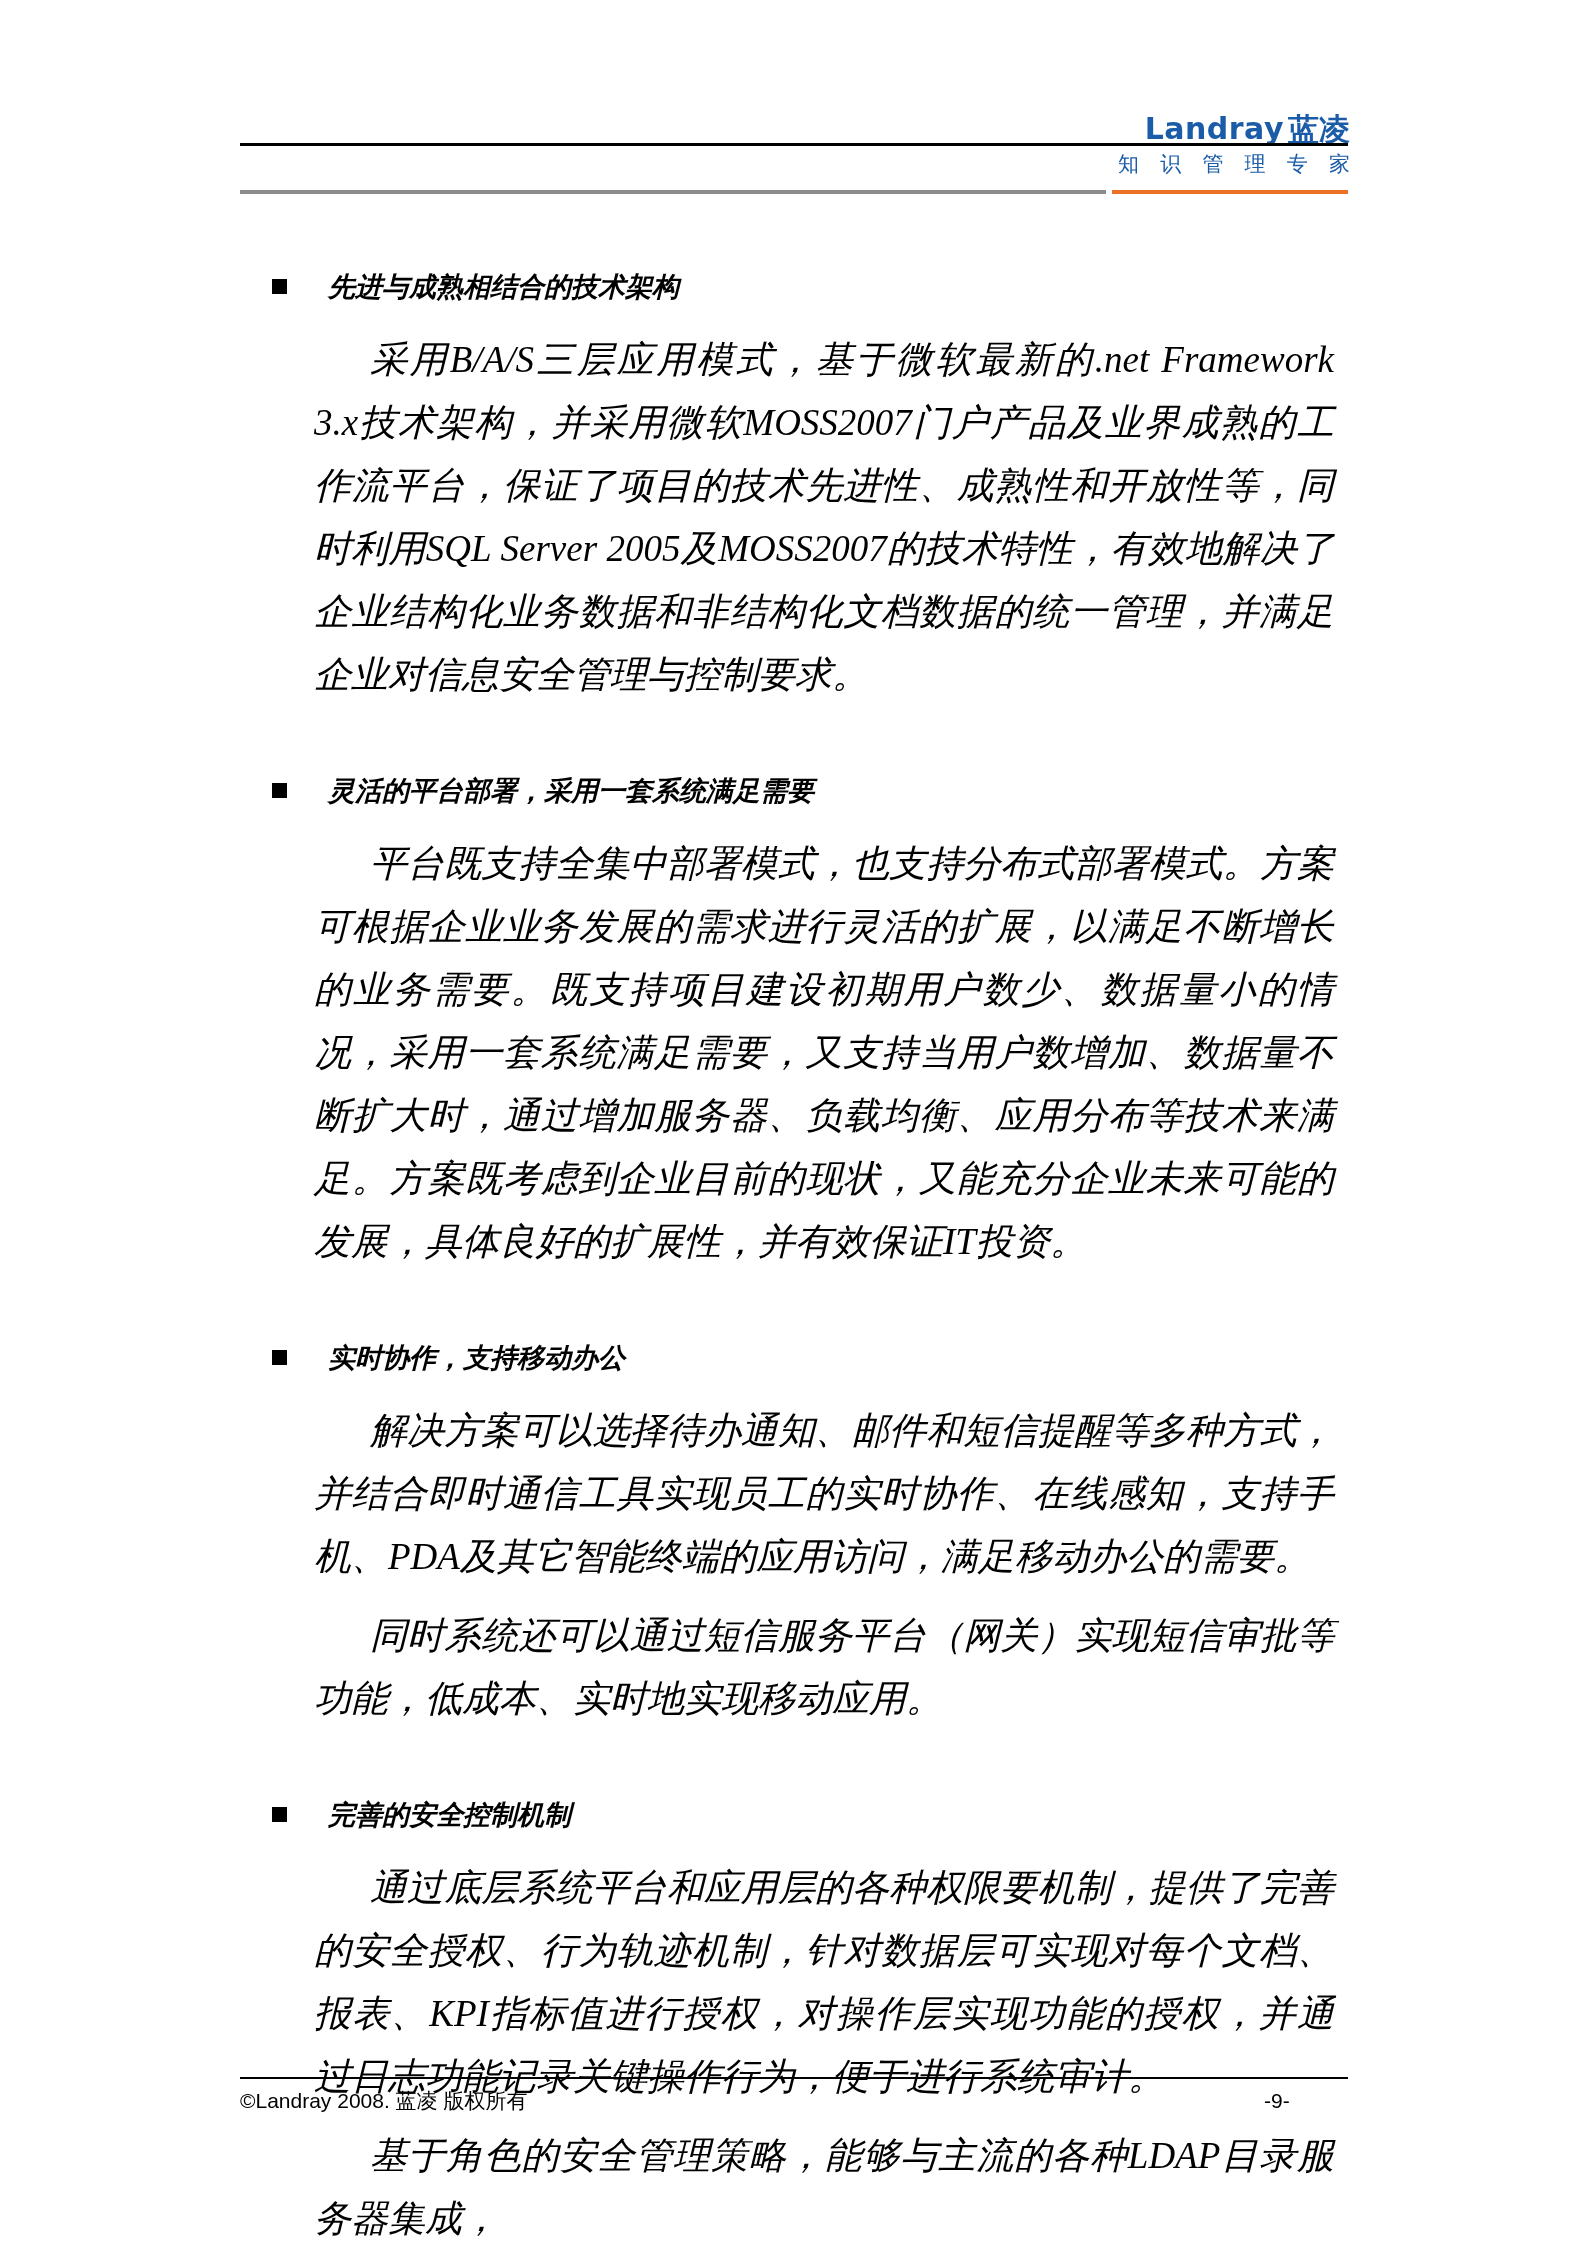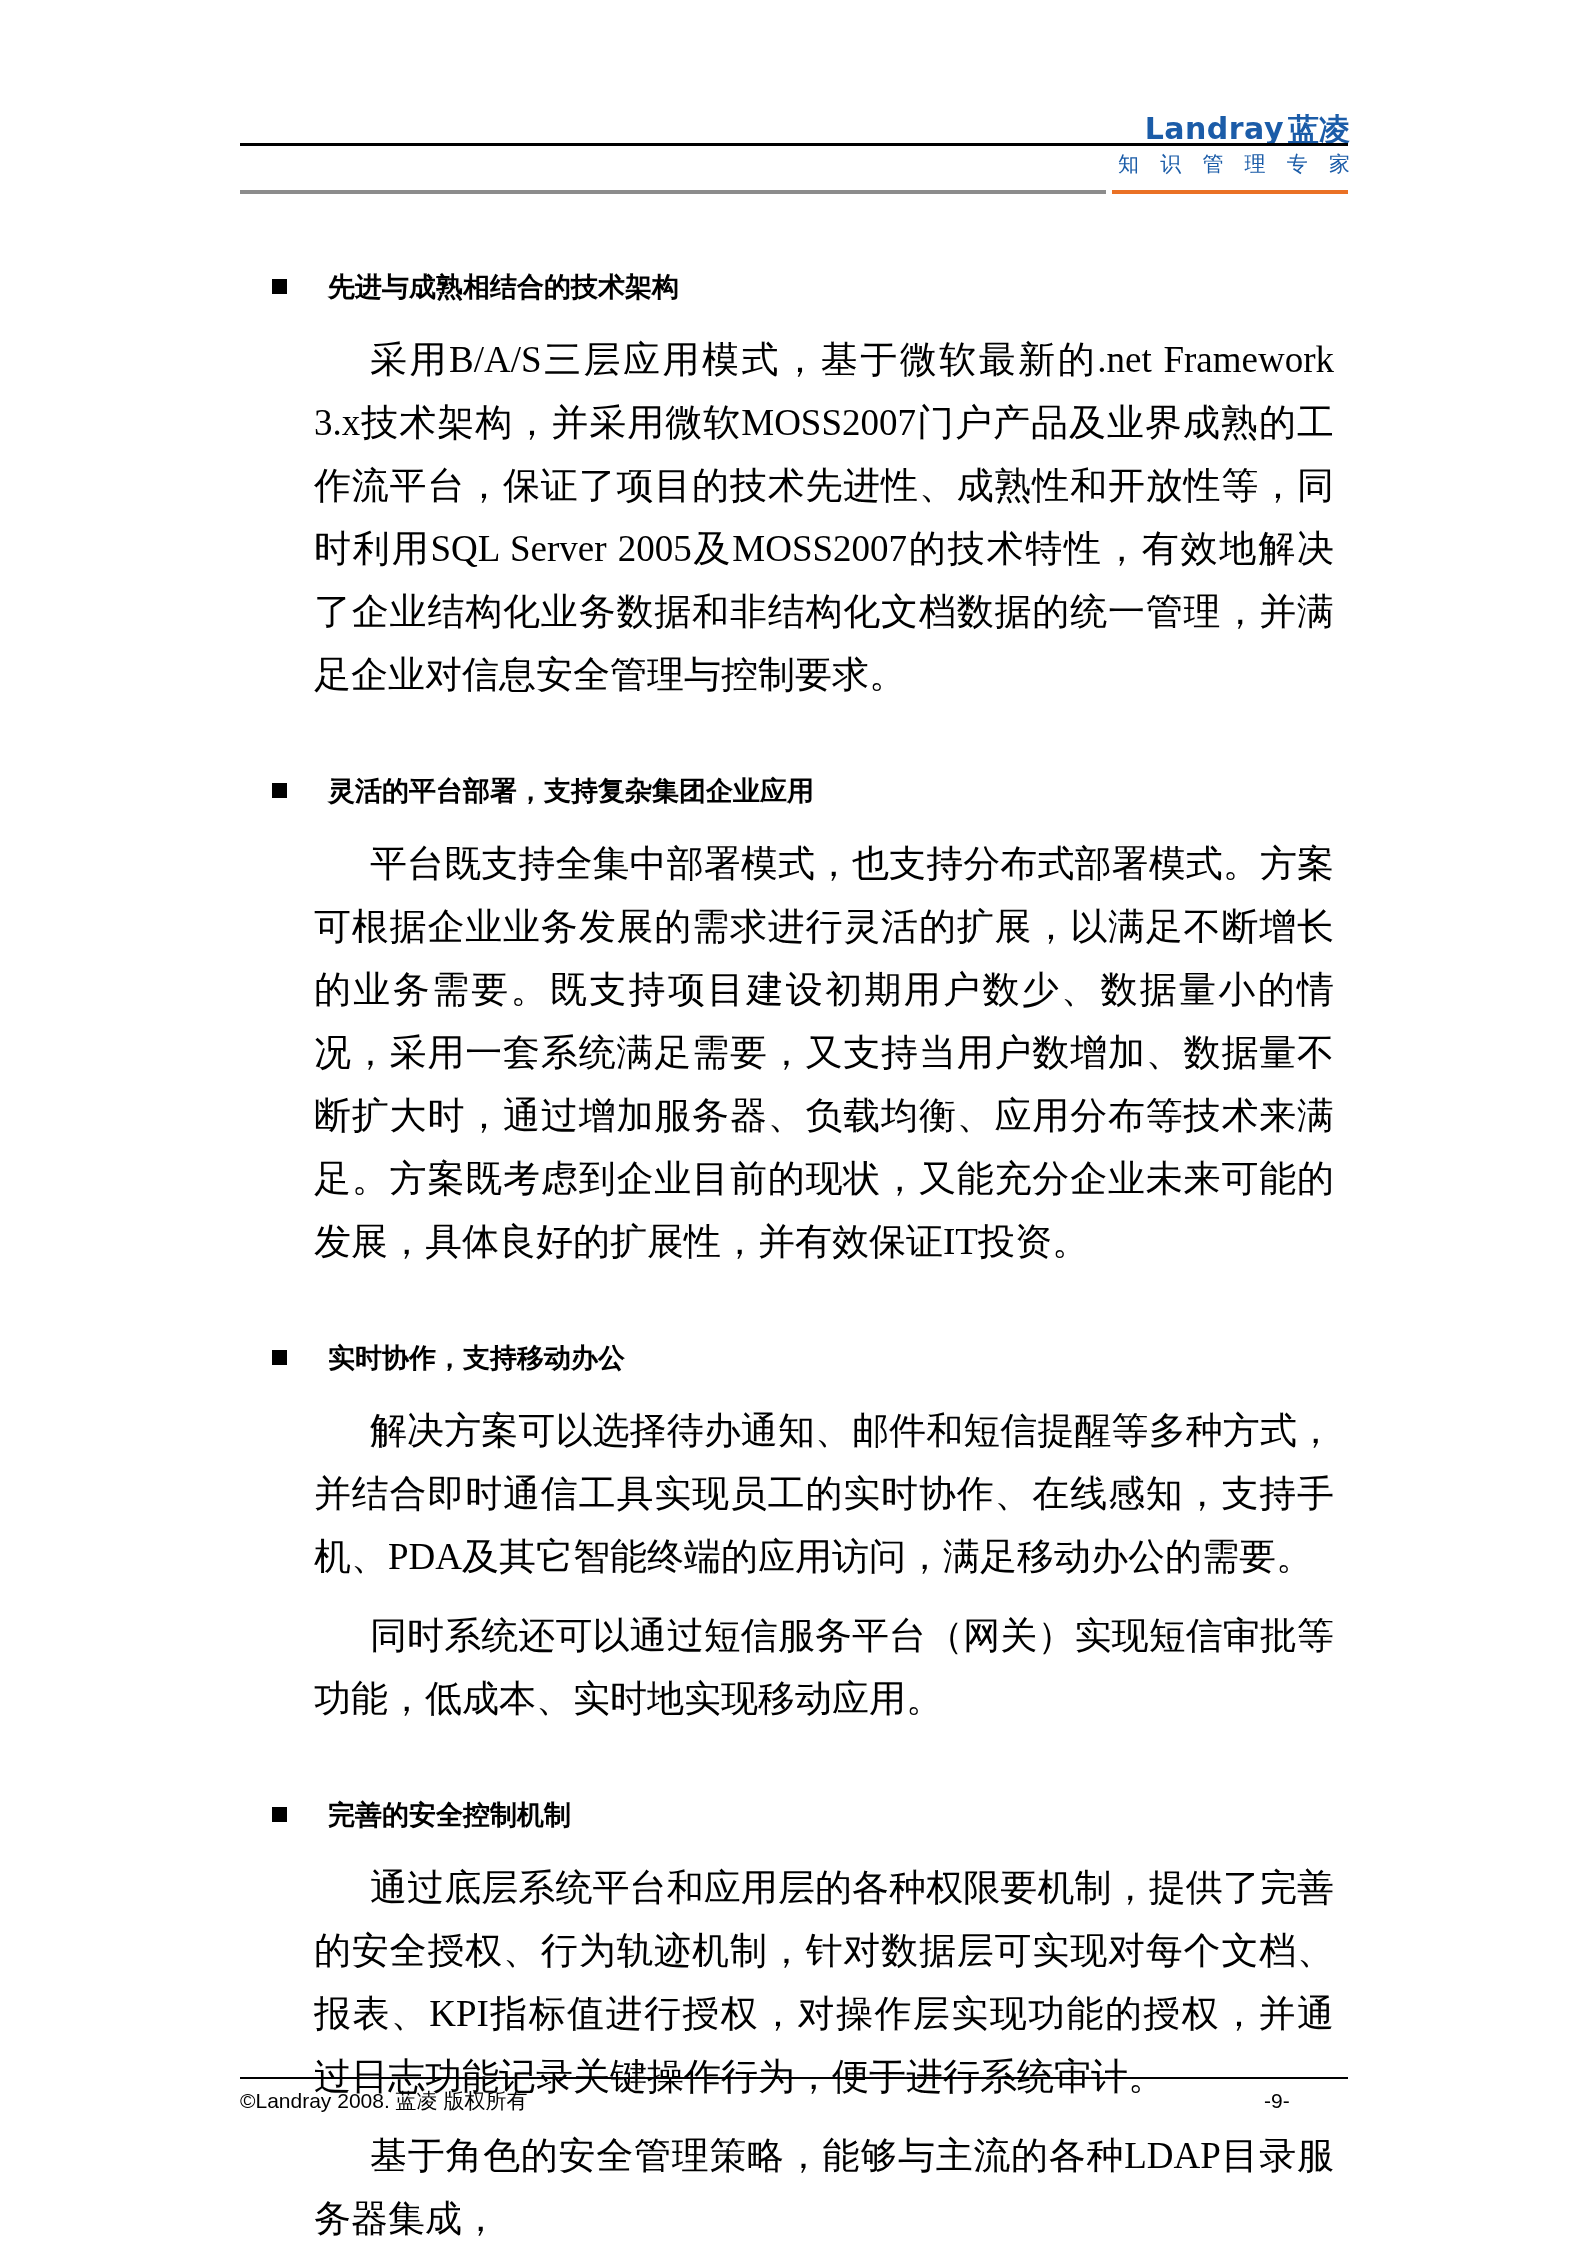--- a/index.html
+++ b/index.html
@@ -80,20 +80,21 @@
     }
     
     .content {
       position: absolute;
       left: 298px;
       top: 262px;
       width: 1052px;
     }
     .section {
       margin-bottom: 60px;
+      font-style: italic;
     }
     .heading {
       position: relative;
       font-family: "DejaVu Sans", "Liberation Sans", sans-serif;
       font-weight: bold;
       font-size: 27px;
       line-height: 50px;
       height: 50px;
       margin-left: 30px;
       margin-bottom: 6px;
@@ -168,21 +169,21 @@
     <div class="heading">
       <span class="bullet"></span>
       <span>先进与成熟相结合的技术架构</span>
     </div>
     <p class="para">采用B/A/S三层应用模式，基于微软最新的.net Framework 3.x技术架构，并采用微软MOSS2007门户产品及业界成熟的工作流平台，保证了项目的技术先进性、成熟性和开放性等，同时利用SQL Server 2005及MOSS2007的技术特性，有效地解决了企业结构化业务数据和非结构化文档数据的统一管理，并满足企业对信息安全管理与控制要求。</p>
   </div>
 
   <div class="section">
     <div class="heading">
       <span class="bullet"></span>
-      <span>灵活的平台部署，支持复杂集团企业应用</span>
+      <span>灵活的平台部署，采用一套系统满足需要</span>
     </div>
     <p class="para">平台既支持全集中部署模式，也支持分布式部署模式。方案可根据企业业务发展的需求进行灵活的扩展，以满足不断增长的业务需要。既支持项目建设初期用户数少、数据量小的情况，采用一套系统满足需要，又支持当用户数增加、数据量不断扩大时，通过增加服务器、负载均衡、应用分布等技术来满足。方案既考虑到企业目前的现状，又能充分企业未来可能的发展，具体良好的扩展性，并有效保证IT投资。</p>
   </div>
 
   <div class="section">
     <div class="heading">
       <span class="bullet"></span>
       <span>实时协作，支持移动办公</span>
     </div>
     <p class="para">解决方案可以选择待办通知、邮件和短信提醒等多种方式，并结合即时通信工具实现员工的实时协作、在线感知，支持手机、PDA及其它智能终端的应用访问，满足移动办公的需要。</p>

